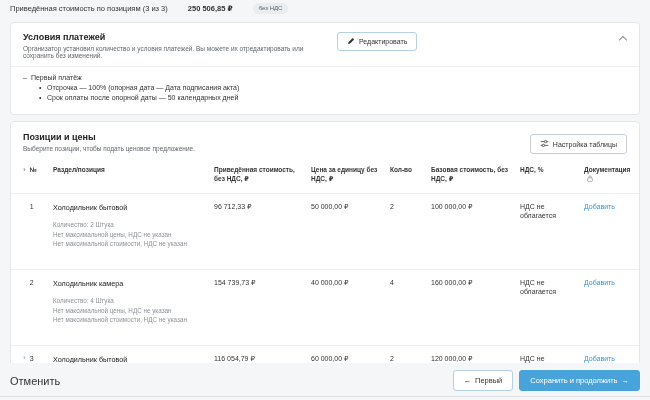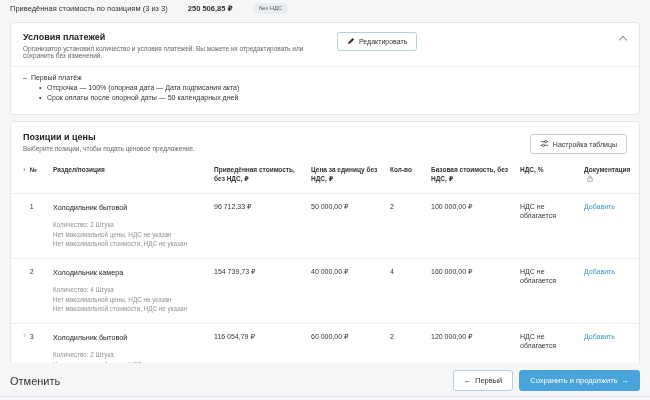--- a/index.html
+++ b/index.html
@@ -55,21 +55,21 @@
   .pos-head{display:flex; align-items:flex-start; padding:10px 12px 4px;}
   .settings-btn{margin-left:auto; margin-top:2px;}
   .tgrid{
     display:grid; grid-template-columns:26px 157px 93px 75px 37px 85px 60px 1fr;
     padding:0 12px; column-gap:4px;
   }
   .thead{padding-top:8px; padding-bottom:8px; border-bottom:1px solid #eceef0;}
   .th{font-size:6.5px; font-weight:bold; color:#333; line-height:1.35;}
   .num-head{display:flex; gap:4px;}
   .chev{color:#9aa0a6; font-size:8px; line-height:1; cursor:pointer;}
-  .trow{border-bottom:1px solid #eceef0; padding-top:8px; padding-bottom:9px;}
+  .trow{border-bottom:1px solid #eceef0; padding-top:8px; padding-bottom:20px;}
   .trow:last-child{border-bottom:none;}
   .c{font-size:7px; color:#333; line-height:1.35;}
   .num-cell{display:flex; gap:4px;}
   .pname{font-size:7.2px; color:#222; margin-top:1px;}
   .details{margin-top:8px; font-size:6.3px; color:var(--muted); line-height:1.5;}
   .link{color:var(--link); cursor:pointer;}
   .lock-icon{margin-left:3px; vertical-align:-1px;}
   
   .bottom-bar{
     flex:none; display:flex; align-items:center; padding:7px 10px 5px;

